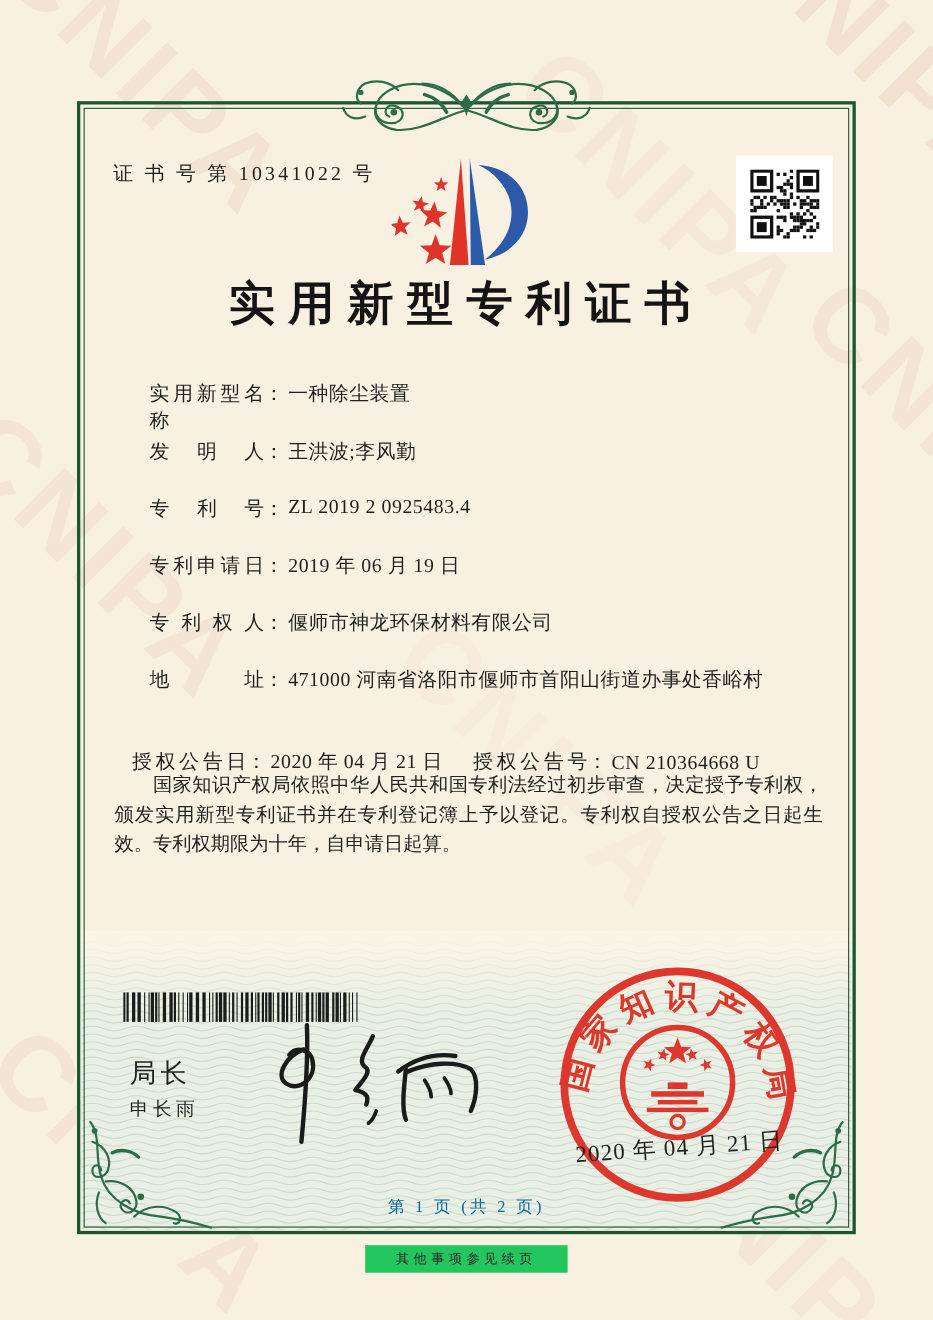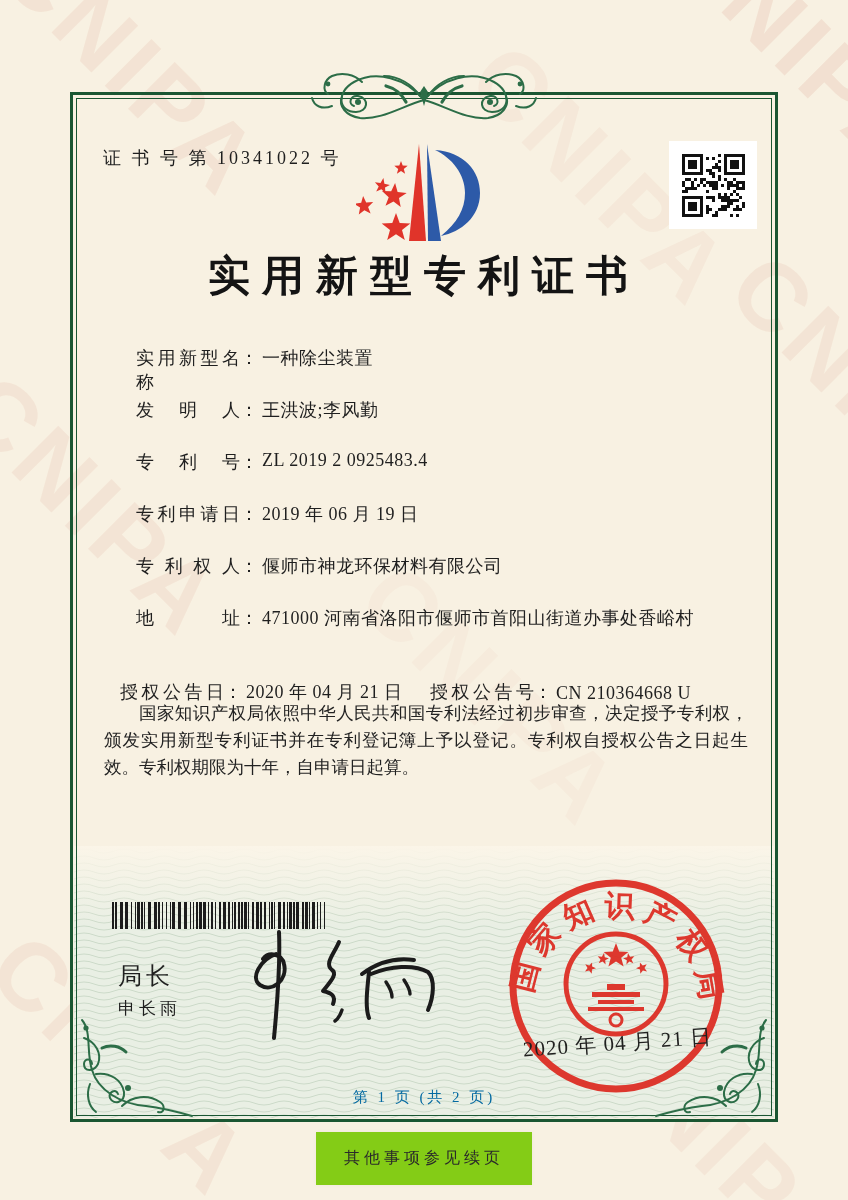--- a/index.html
+++ b/index.html
@@ -62,22 +62,22 @@
   #signature{position:absolute;left:238px;top:922px;z-index:3;}
   #seal{position:absolute;left:504px;top:874px;z-index:4;opacity:.93;}
   .page-note{
     position:absolute;left:0;right:0;top:1088px;text-align:center;
     font-size:15px;letter-spacing:3px;z-index:3;color:#0369a1;
   }
   .cont-note{
     position:absolute;left:0;right:0;top:1132px;text-align:center;z-index:3;
   }
   .cont-note span{
-    display:inline-block;background:#84cc16;padding:16px 28px;
-    font-size:16px;letter-spacing:4px;color:#2a2a2a;box-shadow:0 0 4px rgba(0,0,0,.04);
+    display:inline-block;background:#22c55e;padding:4px 28px;
+    font-size:12px;letter-spacing:4px;color:#2a2a2a;box-shadow:0 0 4px rgba(0,0,0,.04);
   }
   .orn{z-index:3;pointer-events:none;}
 </style>
 </head>
 <body>
 
 <div class="wm" style="left:-30px;top:10px;opacity:.65">CNIPA</div>
 <div class="wm" style="left:640px;top:-10px;opacity:.8">CNIPA</div>
 <div class="wm" style="left:440px;top:120px;opacity:.42">CNIPA</div>
 <div class="wm" style="left:-70px;top:450px;opacity:.6">CNIPA</div>

